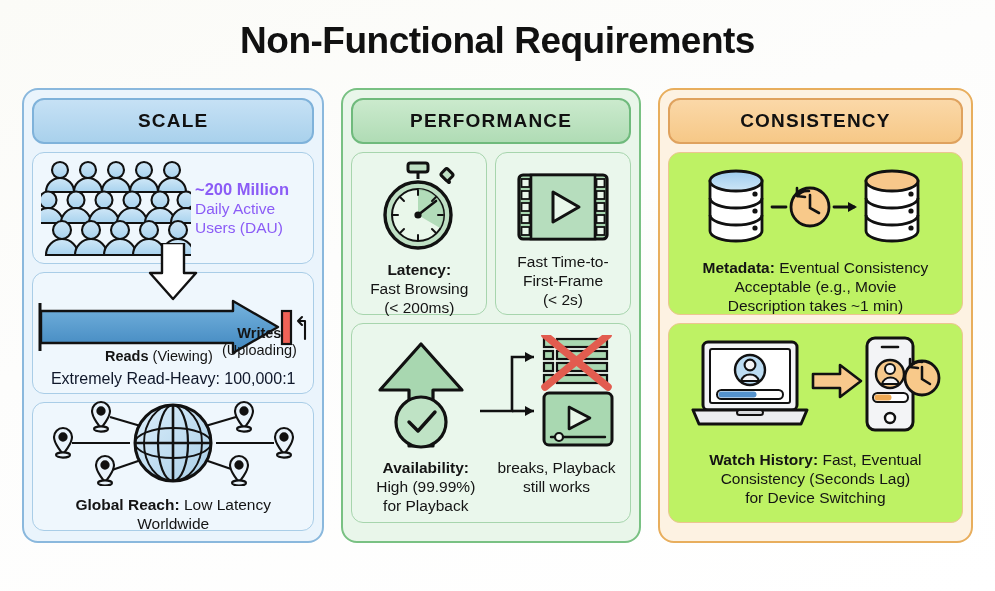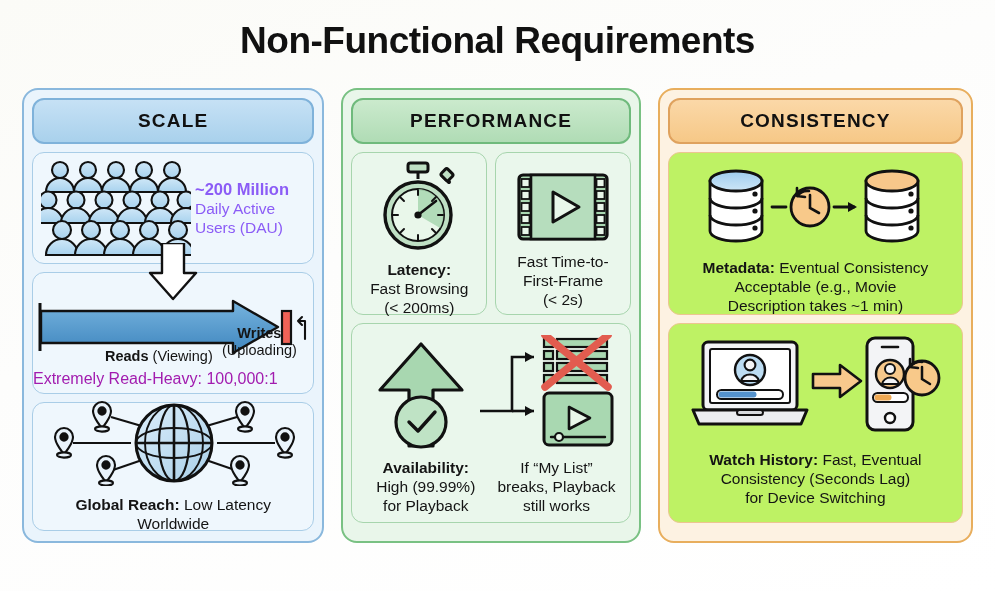--- a/index.html
+++ b/index.html
@@ -103,37 +103,36 @@
   .users-text .big { font-weight: bold; font-size: 16.5px; }
 
   .scale-rw {
     height: 126px;
     padding-top: 26px;
     justify-content: flex-start;
   }
   .rw-svg { display:block; }
   .rw-ratio {
     font-size: 16px;
-    text-align: left;
+    text-align: center;
     margin-top: 1px;
-    color:#a21caf;
+    color:#0f172a;
   }
   .funnel-arrow {
     position: absolute;
     top: -30px; left: 50%;
     transform: translateX(-50%);
     z-index: 5;
   }
 
   .scale-global {
     height: 129px;
     justify-content: center;
     gap: 6px;
     padding: 8px;
-    align-items: flex-end;
   }
 
   
   .perf-row {
     display: flex;
     gap: 8px;
     flex: none;
     border-radius: 14px;
   }
   .perf-cell {
@@ -465,21 +464,20 @@
             </svg>
           </div>
         </div>
         <div class="avail-texts">
           <div>
             <div style="font-weight:bold">Availability:</div>
             <div>High (99.99%)</div>
             <div>for Playback</div>
           </div>
           <div>
-            <div>If “My List”</div>
             <div>breaks, Playback</div>
             <div>still works</div>
           </div>
         </div>
       </div>
     </div>
 
     <div class="column col-consistency">
       <div class="col-header hdr-consistency">CONSISTENCY</div>
 

